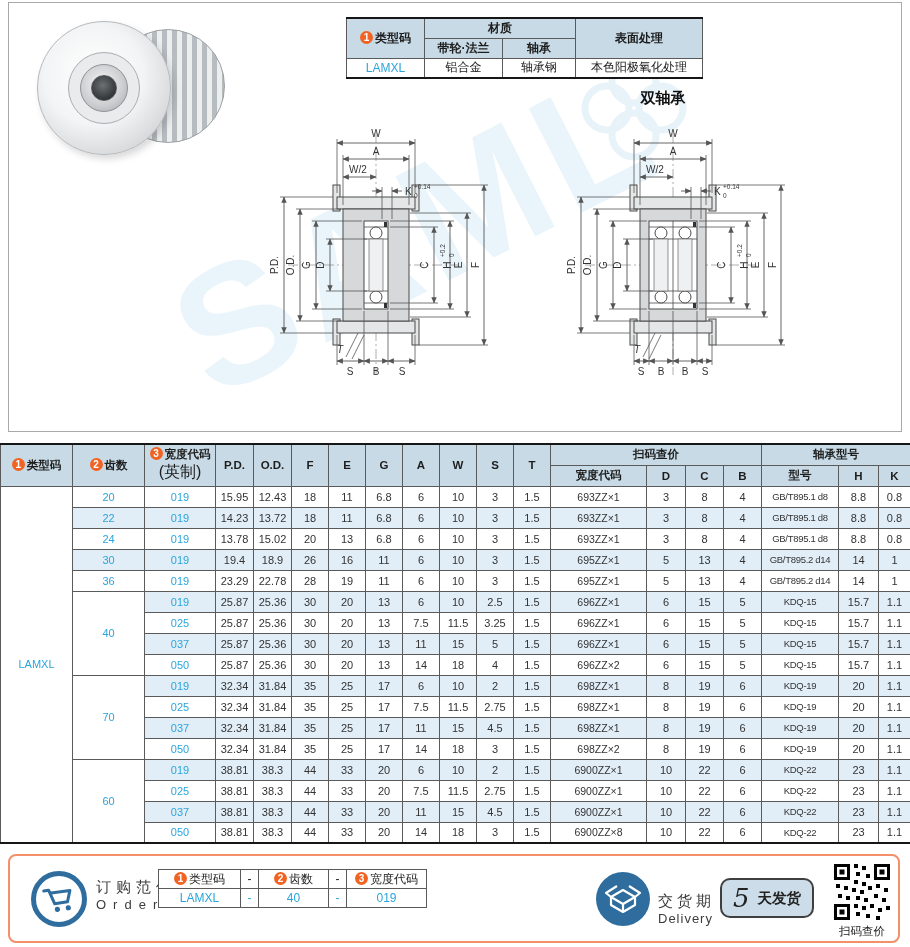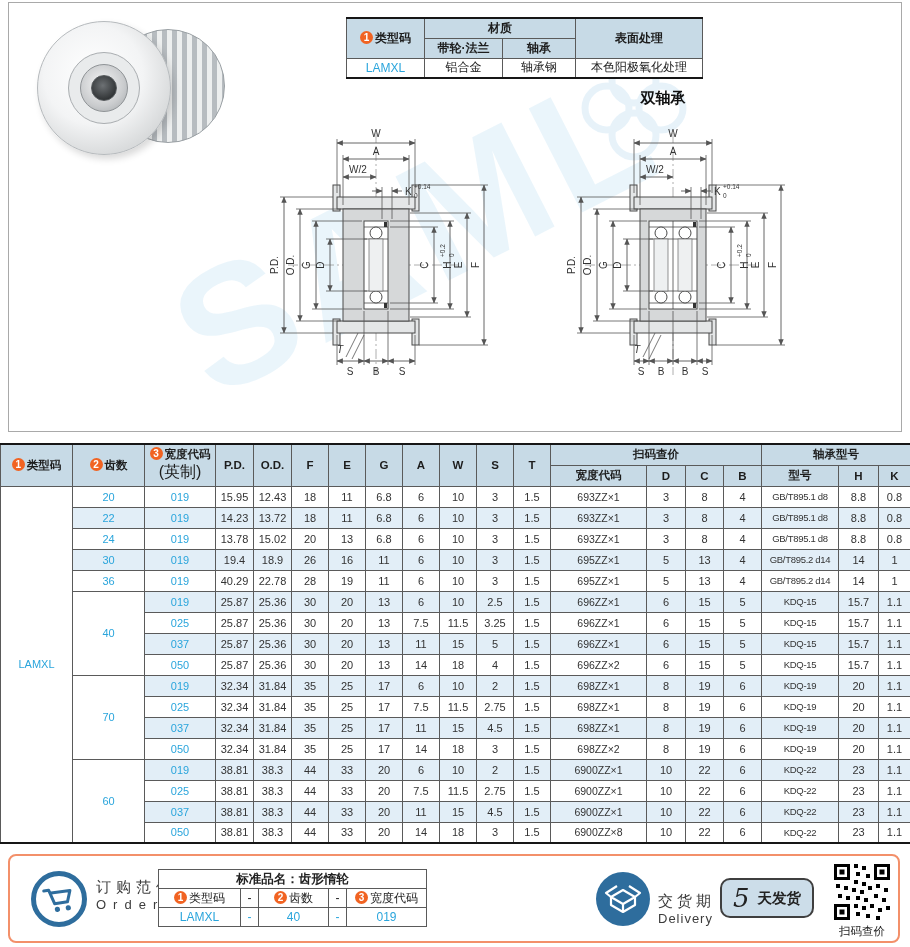--- a/index.html
+++ b/index.html
@@ -484,21 +484,21 @@
           <td>5</td>
           <td>13</td>
           <td>4</td>
           <td class="sm">GB/T895.2 d14</td>
           <td>14</td>
           <td>1</td>
         </tr>
         <tr>
           <td class="blue" rowspan="1">36</td>
           <td class="blue ">019</td>
-          <td>40.29</td>
+          <td>23.29</td>
           <td>22.78</td>
           <td>28</td>
           <td>19</td>
           <td>11</td>
           <td>6</td>
           <td>10</td>
           <td>3</td>
           <td>1.5</td>
           <td class="md">695ZZ×1</td>
           <td>5</td>
@@ -760,23 +760,20 @@
 
     <table class="order-table">
       <colgroup>
           <col style="width:82px">
           <col style="width:18px">
           <col style="width:70px">
           <col style="width:18px">
           <col style="width:80px">
         </colgroup>
       <tbody>
-          <tr>
-            <td colspan="5" class="title">标准品名：齿形惰轮</td>
-          </tr>
       <tr>
         <td><span class="nc">1</span><span>类型码</span></td>
         <td>-</td>
         <td><span class="nc">2</span><span>齿数</span></td>
         <td>-</td>
         <td><span class="nc">3</span><span>宽度代码</span></td>
       </tr>
       <tr>
         <td class="blue">LAMXL</td>
         <td class="blue">-</td>

